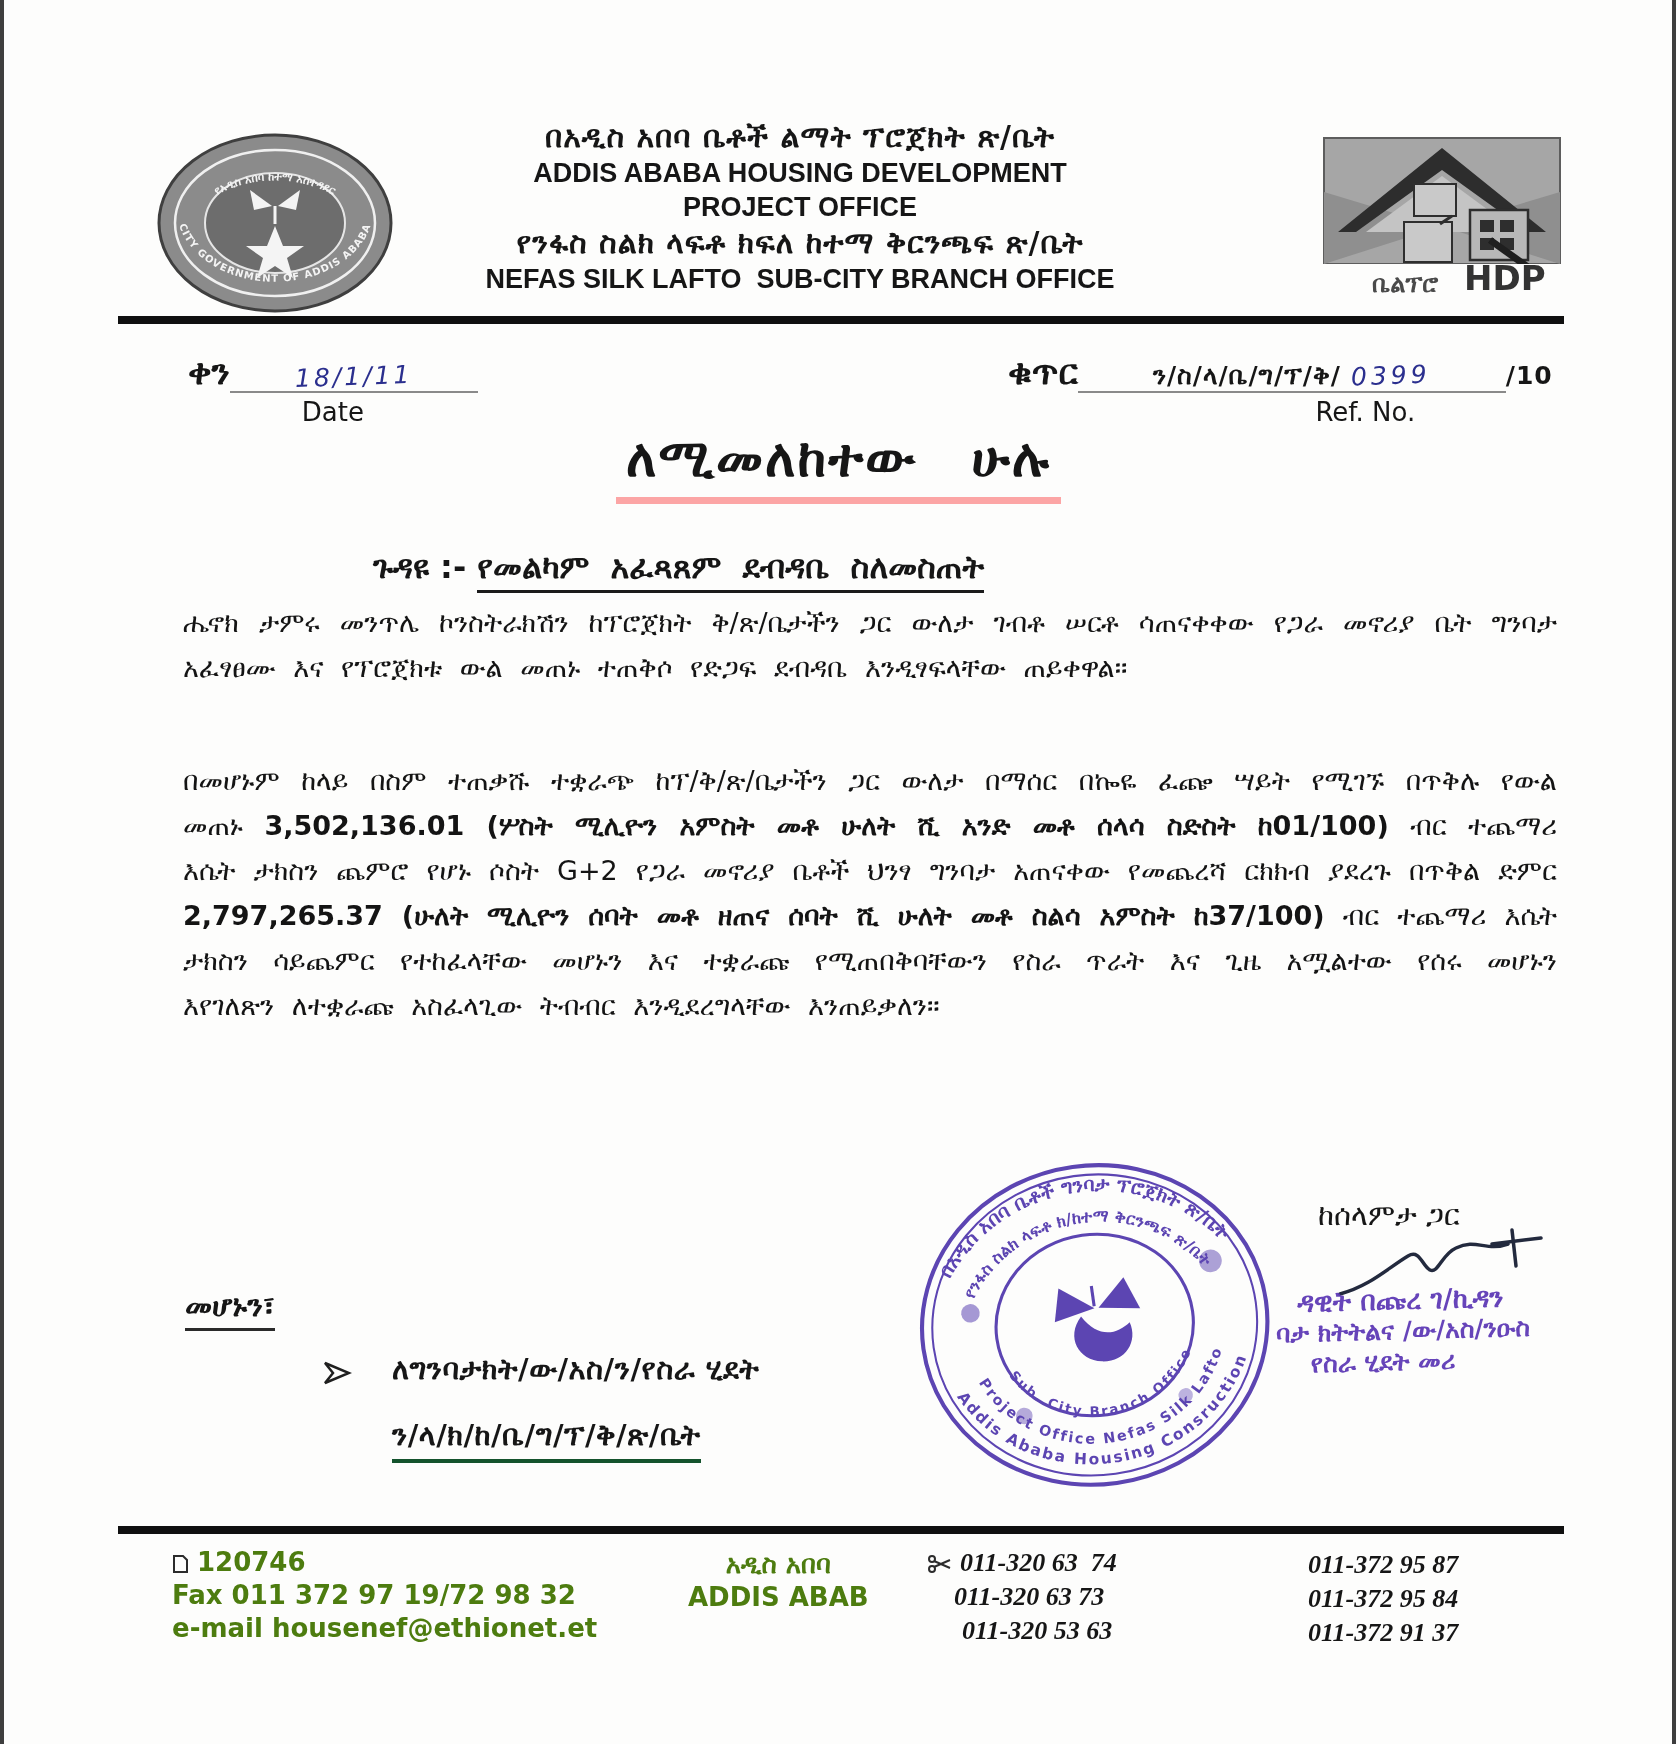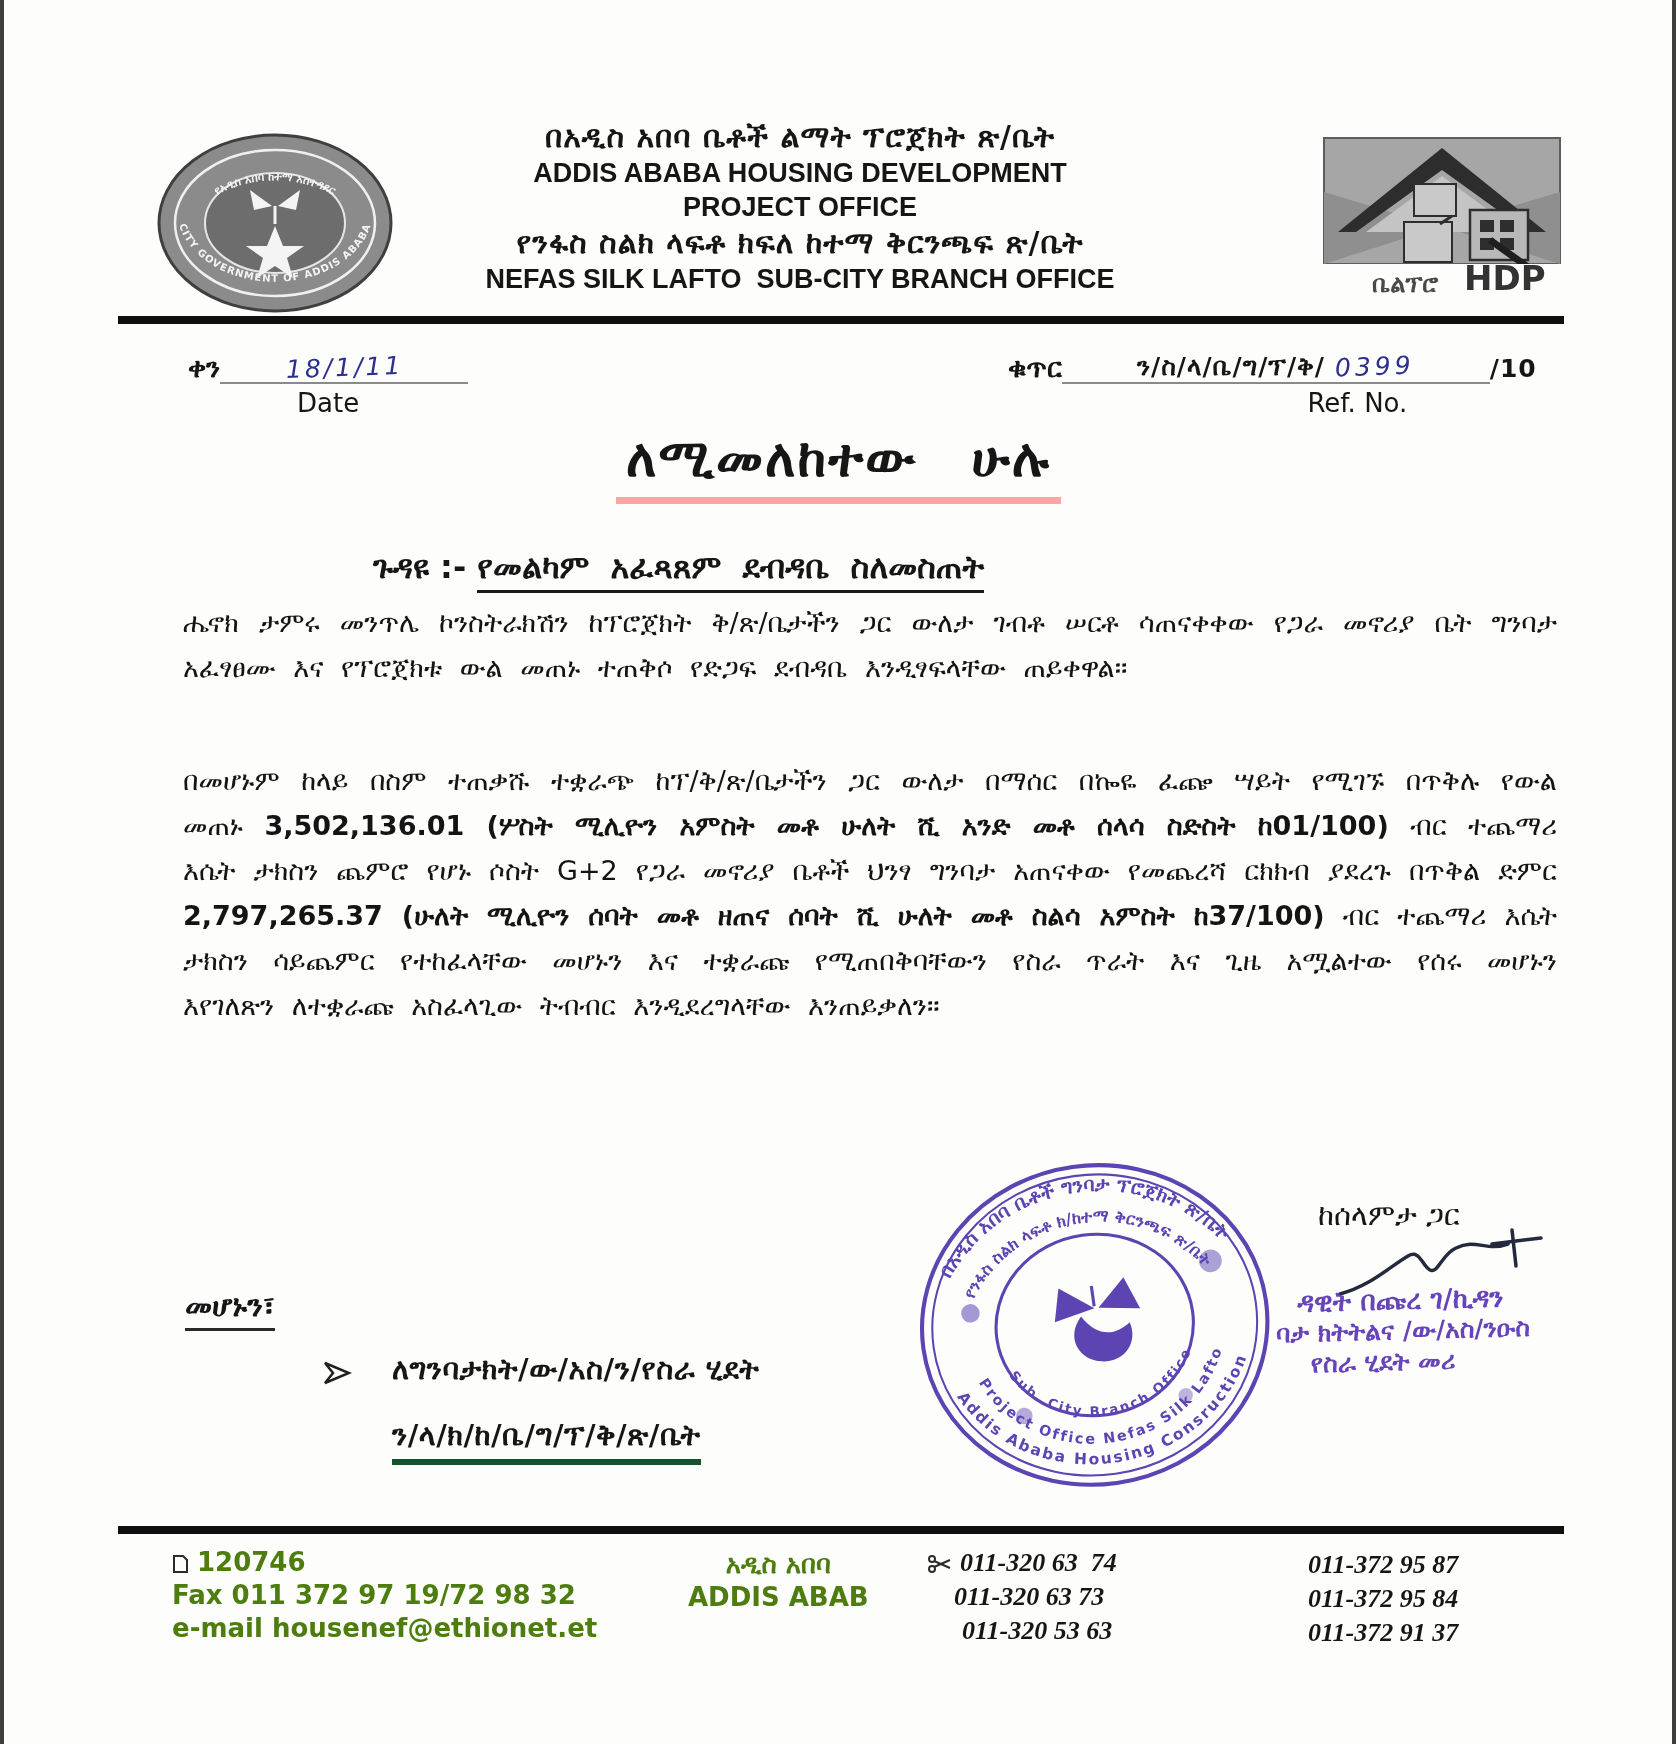--- a/index.html
+++ b/index.html
@@ -22,21 +22,21 @@
   .hdr-am { font-weight:bold; font-size:30px; line-height:38px; letter-spacing:1px;text-align:center; }
   .hdr-en { font-weight:bold; font-size:27px; line-height:34px; letter-spacing:0px; font-family:"Liberation Sans",sans-serif; }
   .seal { left:150px; top:128px; }
   .hdp  { left:1322px; top:132px; }
 
   .rule-double { left:118px; width:1446px; height:3px; border-top:6px solid #101010; border-bottom:2px solid #101010; }
   .rule-top { top:316px; }
   .rule-bottom { top:1526px; }
 
   
-  .lbl { font-weight:bold; font-size:27px; }
+  .lbl { font-weight:bold; font-size:35px; }
   .sub-lbl { font-size:26px; font-weight:normal;text-align:center; }
   .wr-line { display:inline-block; border-bottom:2px solid #8a8a8a; text-align:center; vertical-align:bottom; }
   .hand { color:#2b2f8e; font-style:italic; letter-spacing:3px; font-size:25px; display:inline-block; transform:rotate(-2deg); }
   .ref-prefix { font-weight:bold; font-size:25px; letter-spacing:1px; }
 
   
   .title-wrap { left:0; top:428px; width:1677px; text-align:center; }
   .title {
     display:inline-block; font-size:52px; font-weight:bold; letter-spacing:2px;
     word-spacing:34px; border-bottom:7px solid #fca5a5; padding:0 10px 8px 10px;text-align:center;
@@ -63,21 +63,21 @@
   .name-stamp .l1 { font-size:27px; margin-left:22px; }
   .name-stamp .l2 { font-size:25px; }
   .name-stamp .l3 { font-size:25px; margin-left:34px; }
 
   
   .round-stamp { left:905px; top:1152px; mix-blend-mode:multiply; opacity:.92; transform:rotate(-8deg); }
 
   
   .cc-label { left:185px; top:1288px; font-size:30px; font-weight:bold; border-bottom:3px solid #2a2a2a; padding-bottom:4px; }
   .cc-item1 { left:392px; top:1352px; font-size:29px; font-weight:bold; letter-spacing:.5px; }
-  .cc-item2 { left:392px; top:1418px; font-size:29px; font-weight:bold; border-bottom:6px solid #14532d; padding-bottom:6px; letter-spacing:.5px; }
+  .cc-item2 { left:392px; top:1418px; font-size:29px; font-weight:bold; border-bottom:4px solid #14532d; padding-bottom:6px; letter-spacing:.5px; }
   .cc-arrow { left:322px; top:1360px; }
 
   
   .ft { font-size:26px; font-weight:600; line-height:33px; color:#4d7c0f; }
   .ft-c1 { left:172px; top:1546px; }
   .ft-c2 { left:688px; top:1548px; text-align:center; font-weight:bold; }
   .ft-serif { font-family:"Liberation Serif",serif; font-weight:bold; font-style:italic; font-size:26px; line-height:34px; }
   .ft-c3 { left:928px; top:1546px; }
   .ft-c4 { left:1308px; top:1548px; }
   .ico { display:inline-block; vertical-align:-3px; margin-right:8px; }

